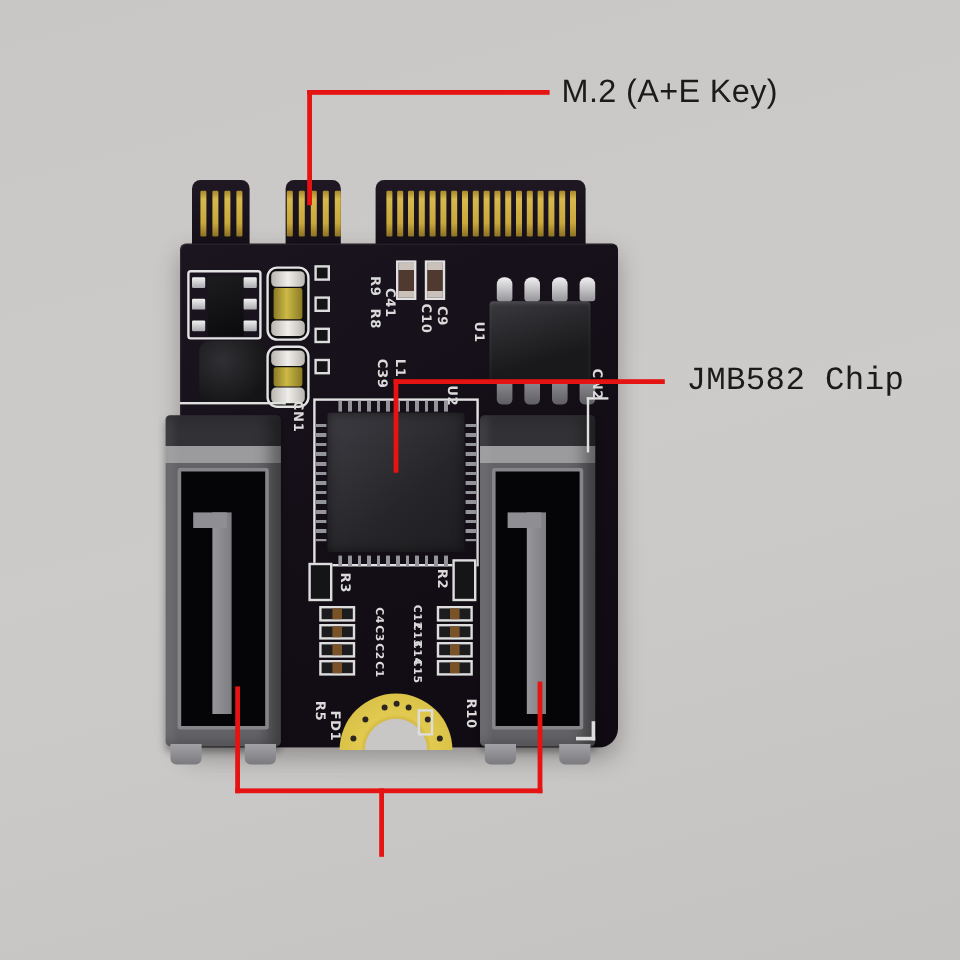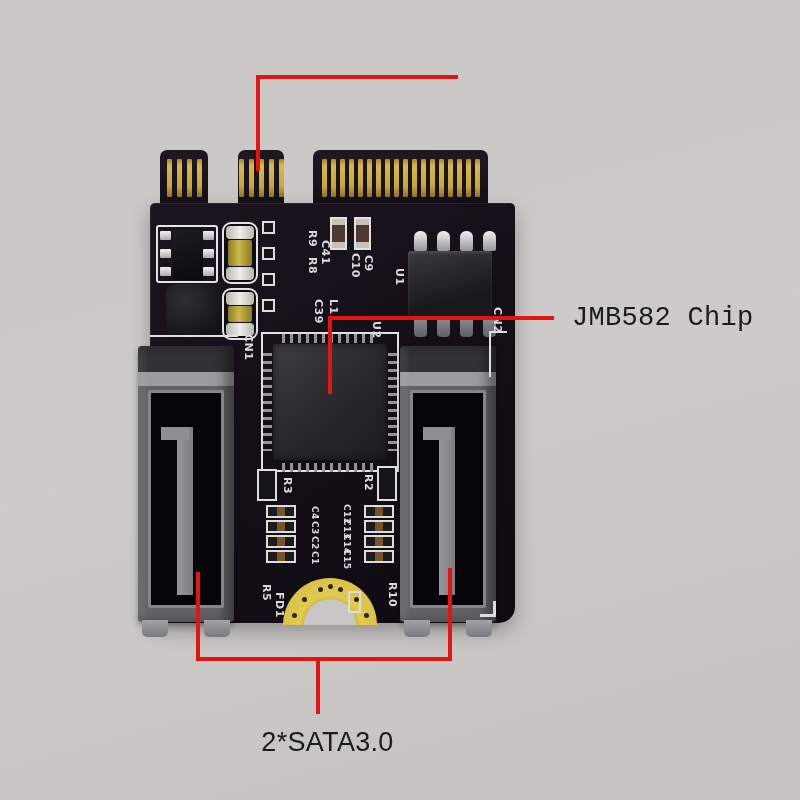--- a/index.html
+++ b/index.html
@@ -271,16 +271,16 @@
   <div class="red" style="left:256px;top:75px;width:4px;height:96px;"></div>
 
   <div class="red" style="left:328px;top:316px;width:226px;height:4px;"></div>
   <div class="red" style="left:328px;top:316px;width:4px;height:78px;"></div>
 
   <div class="red" style="left:196px;top:572px;width:4px;height:89px;"></div>
   <div class="red" style="left:448px;top:568px;width:4px;height:93px;"></div>
   <div class="red" style="left:196px;top:657px;width:256px;height:4px;"></div>
   <div class="red" style="left:316px;top:657px;width:4px;height:57px;"></div>
 
+  <div class="callout-label" style="left:468px;top:61px;">M.2 (A+E Key)</div>
   <div class="callout-label" style="left:572px;top:303px;font-family:Liberation Mono, monospace;">JMB582 Chip</div>
-  <div class="callout-label sata-label" style="left:245px;top:727px;">2*SATA3.0</div>
 
 </div>
 
 </body></html>

